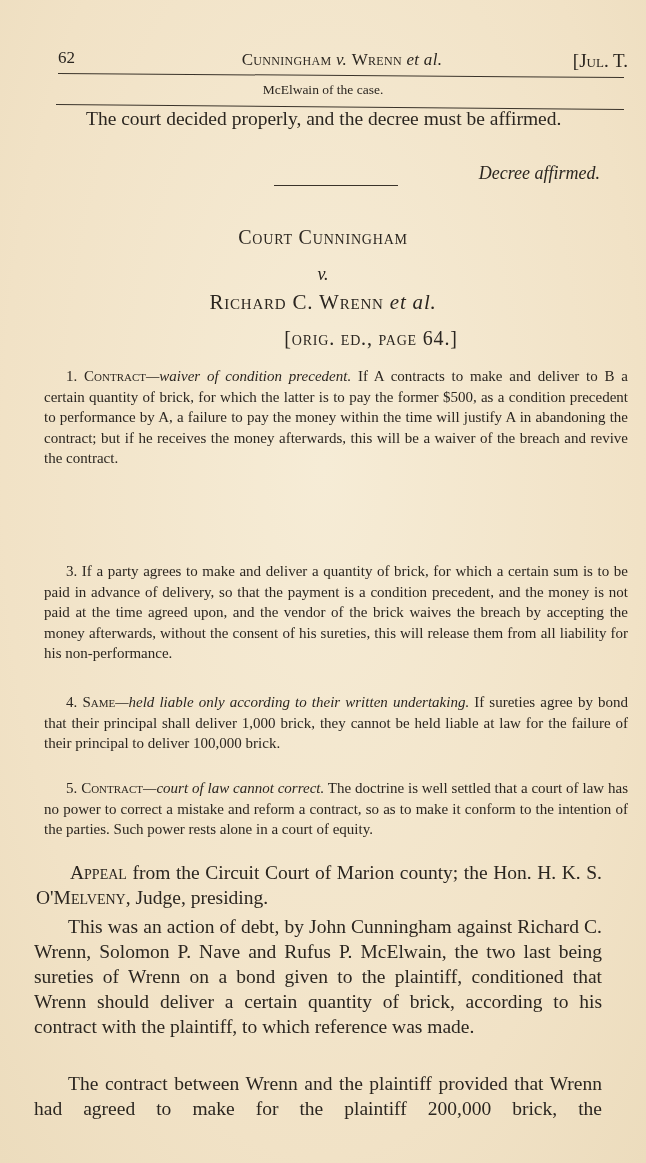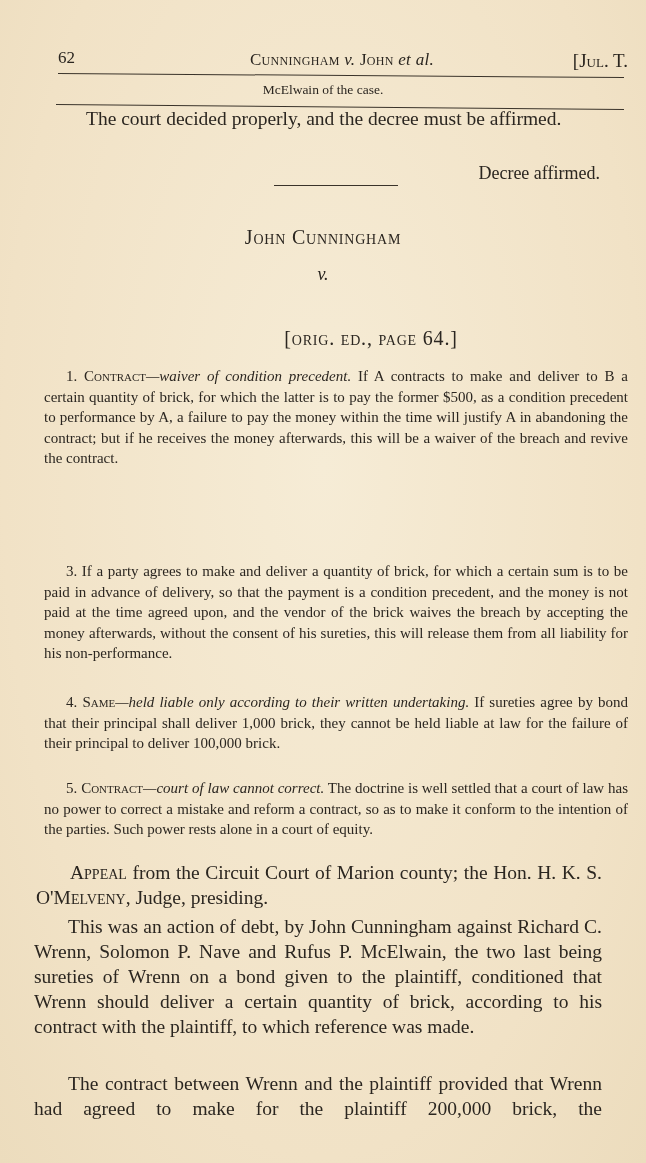--- a/index.html
+++ b/index.html
@@ -17,21 +17,21 @@
     .head-title { position: absolute; left: 0; right: 0; text-align: center; top: 4px; font-size: 17px; letter-spacing: 0.3px; }
     .head-title .sc { font-variant: small-caps; }
     .head-title .it { font-style: italic; }
     .term { position: absolute; right: 0; top: 4px; font-size: 19px; font-variant: small-caps; }
     .rule1 { position: absolute; top: 73px; left: 58px; width: 566px; height: 0; border-top: 1.5px solid #3a332a; transform: rotate(0.4deg); transform-origin: left; }
     .subhead { position: absolute; top: 82px; left: 0; width: 646px; text-align: center; font-size: 13.5px; }
     .rule2 { position: absolute; top: 104px; left: 56px; width: 568px; height: 0; border-top: 1.5px solid #3a332a; transform: rotate(0.5deg); transform-origin: left; }
     .para { position: absolute; left: 44px; width: 584px; text-align: justify; }
     .p-large { font-size: 19.5px; line-height: 25px; text-indent: 34px; }
     .p-small { font-size: 15px; line-height: 20.5px; text-indent: 22px; }
-    .decree { position: absolute; top: 163px; right: 46px; font-size: 18px; }
+    .decree { position: absolute; top: 163px; right: 46px; font-size: 18px; font-style: italic; }
     .short-rule { position: absolute; top: 185px; left: 274px; width: 124px; border-top: 1.5px solid #3a332a; }
     .caption { position: absolute; left: 0; width: 646px; text-align: center; font-variant: small-caps; }
     .cap-1 { top: 226px; font-size: 20px; letter-spacing: 0.8px; }
     .cap-v { top: 264px; font-size: 18px; font-style: italic; font-variant: normal; }
     .cap-2 { top: 290px; font-size: 21px; letter-spacing: 0.8px; }
     .cap-2 .it { font-style: italic; font-variant: normal; }
     .cap-orig { top: 327px; font-size: 20px; letter-spacing: 0.8px; padding-left: 48px; }
     .sc { font-variant: small-caps; }
     .it { font-style: italic; }
     .l-it { font-style: italic; }
@@ -39,35 +39,39 @@
 </head>
 <body>
 
 <div class="page">
 
   <div class="running-head">
     <span class="page-number">62</span>
     <div class="head-title">
       <span class="sc">Cunningham</span>
       <span class="it">v.</span>
-      <span class="sc">John</span>
+      <span class="sc">Wrenn</span>
       <span class="it">et al.</span>
     </div>
     <span class="term">[Jul. T.</span>
   </div>
   <div class="rule1"></div>
   <div class="subhead">McElwain of the case.</div>
   <div class="rule2"></div>
 
   <p class="para p-large" style="top:98px; margin:8px;">The court decided properly, and the decree must be affirmed.</p>
   <div class="decree">Decree affirmed.</div>
   <div class="short-rule"></div>
 
-  <div class="caption cap-1">John Cunningham</div>
+  <div class="caption cap-1">Court Cunningham</div>
   <div class="caption cap-v">v.</div>
+  <div class="caption cap-2">
+    <span>Richard C. Wrenn</span>
+    <span class="it">et al.</span>
+  </div>
   <div class="caption cap-orig">[orig. ed., page 64.]</div>
 
   <p class="para p-small" style="top:366px; margin:0;">
     <span>1.</span>
     <span class="sc">Contract</span><span class="l-it">—waiver of condition precedent.</span><span> If A contracts to make and deliver to B a certain quantity of brick, for which the latter is to pay the former $500, as a condition precedent to performance by A, a failure to pay the money within the time will justify A in abandoning the contract; but if he receives the money afterwards, this will be a waiver of the breach and revive the contract.</span>
   </p>
 
 
   <p class="para p-small" style="top:561px; margin:0;">
     <span>3.</span>

